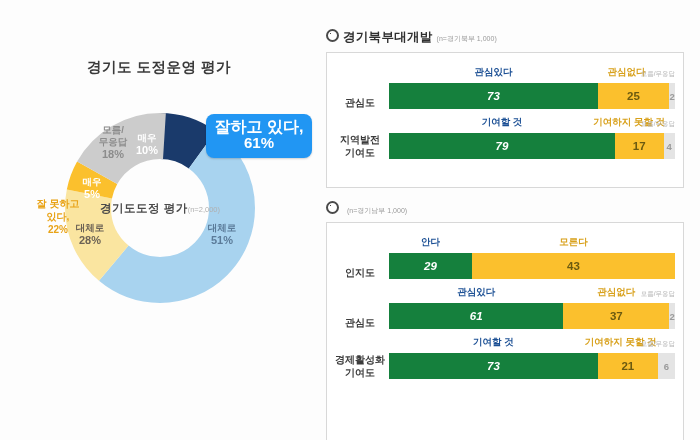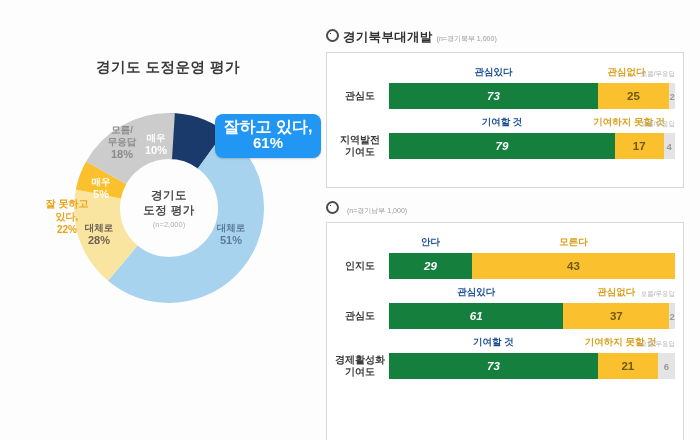--- a/index.html
+++ b/index.html
@@ -17,21 +17,21 @@
 
   
   .page {
     position: relative;
     width: 700px;
     height: 440px;
     background: #fdfdfd;
   }
   .left-panel {
     position: absolute;
-    left: 9px; top: 0;
+    left: 0; top: 0;
     width: 318px; height: 440px;
   }
   .right-panel {
     position: absolute;
     left: 322px; top: 0;
     width: 378px; height: 440px;
   }
 
   
   .donut-title {
@@ -49,21 +49,20 @@
     left: 62px; top: 110px;
     width: 196px; height: 196px;
   }
   .donut-svg { display: block; }
 
   .center-label {
     position: absolute;
     left: 62px; top: 110px;
     width: 196px; height: 196px;
     display: flex;
-    flex-direction: column;
     align-items: center;
     justify-content: center;
     pointer-events: none;
   }
   .center-line {
     font-size: 11.5px;
     font-weight: bold;
     color: #4a4a4a;
     line-height: 15px;
     letter-spacing: 0.5px;
@@ -163,21 +162,21 @@
     padding: 6px 8px 8px 4px;
     margin-left: 4px;
     width: 358px;
     box-sizing: border-box;
   }
   .panel-1 { height: 136px; }
   .panel-2 { height: 260px; }
 
   .bar-row {
     display: flex;
-    align-items: center;
+    align-items: flex-end;
     margin-top: 2px;
   }
   .row-label {
     width: 58px;
     flex: 0 0 58px;
     text-align: center;
     font-size: 10px;
     font-weight: bold;
     color: #3c3c3c;
     line-height: 12.5px;

